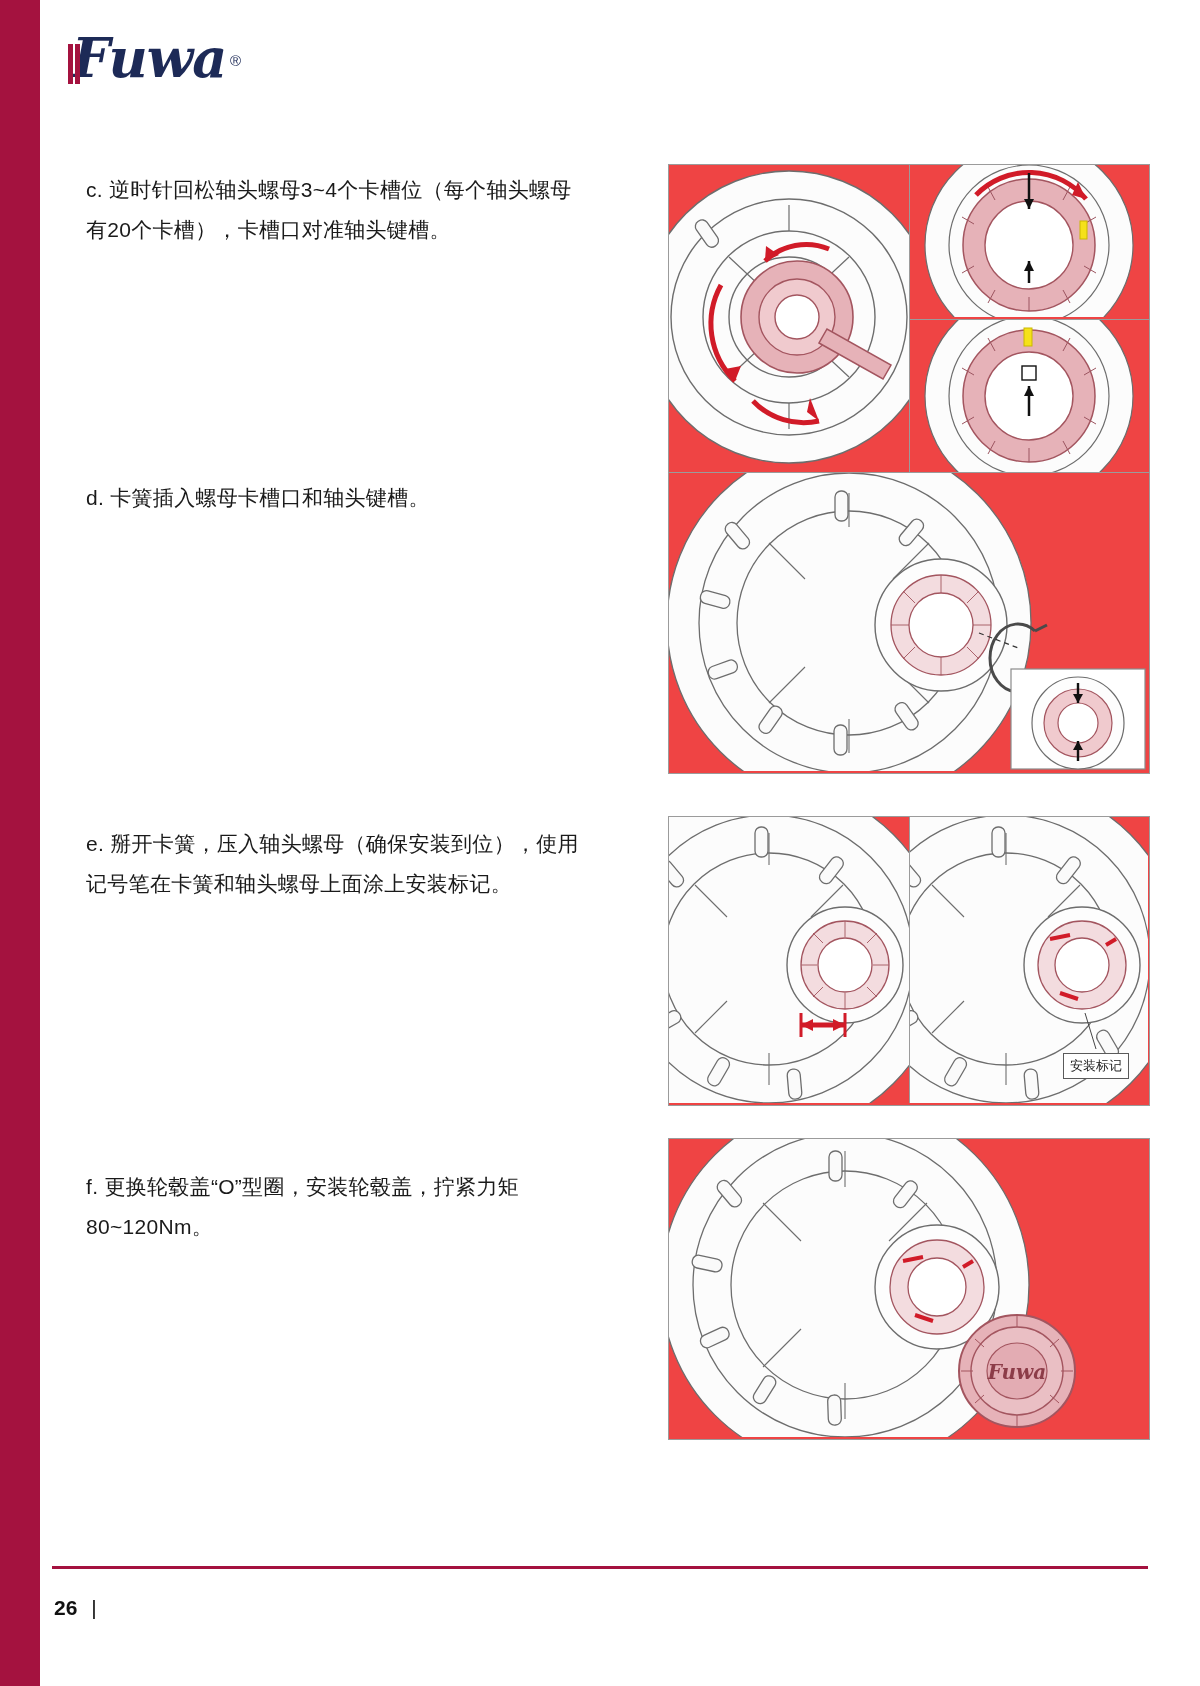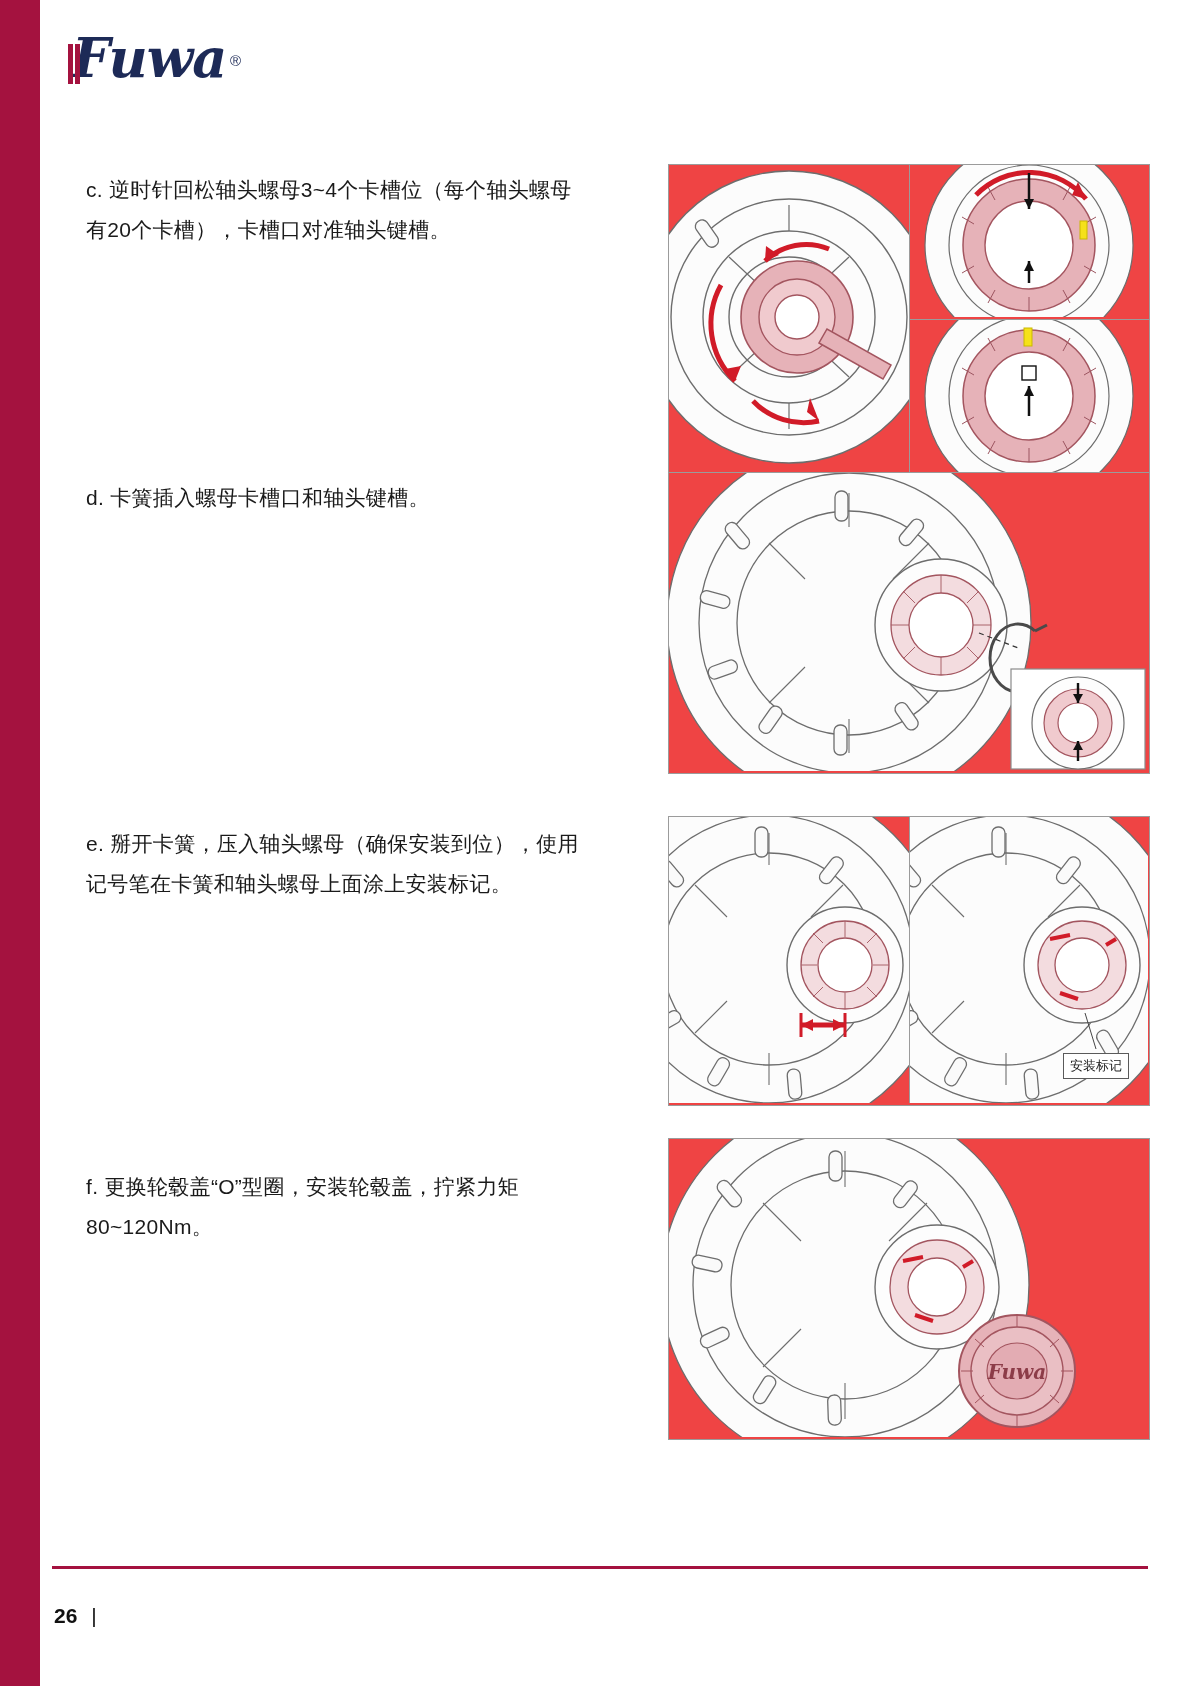--- a/index.html
+++ b/index.html
@@ -123,21 +123,21 @@
     height: 3px;
     background: #a4123f;
   }
   .footer {
     position: absolute;
     left: 54px;
     top: 1588px;
     width: 1000px;
     height: 40px;
     display: flex;
-    align-items: flex-end;
+    align-items: center;
     font-size: 21px;
     color: #111;
     font-weight: bold;
     font-family: "Liberation Sans", sans-serif;
   }
   .footer .pg { margin-right: 14px; }
   .footer .sep { margin-right: 14px; color: #111; font-weight: normal;}
   .footer .txt { letter-spacing: .5px; }
 </style>
 </head>

